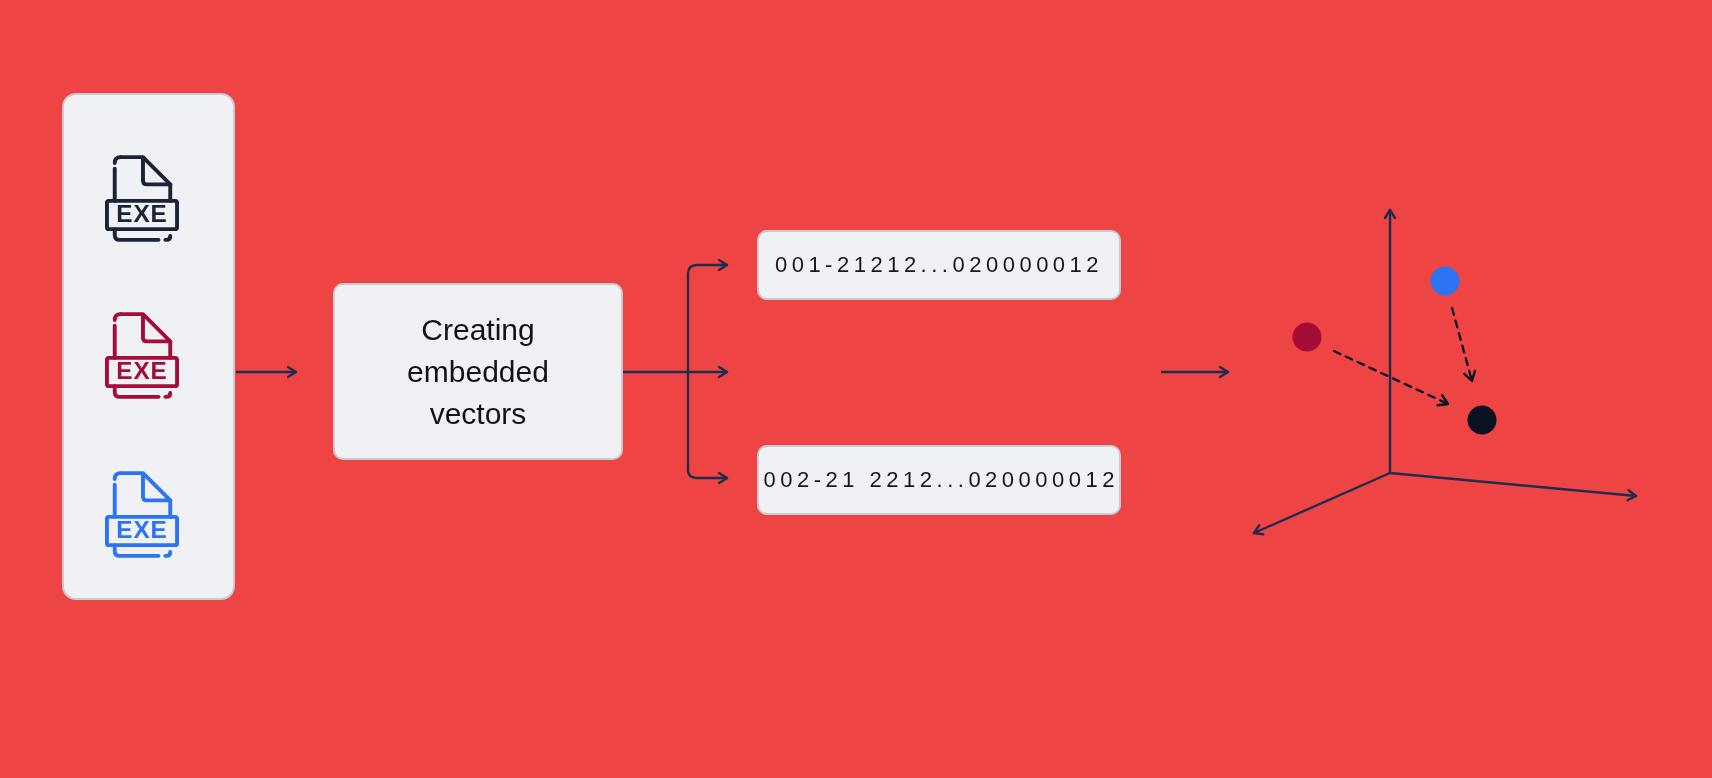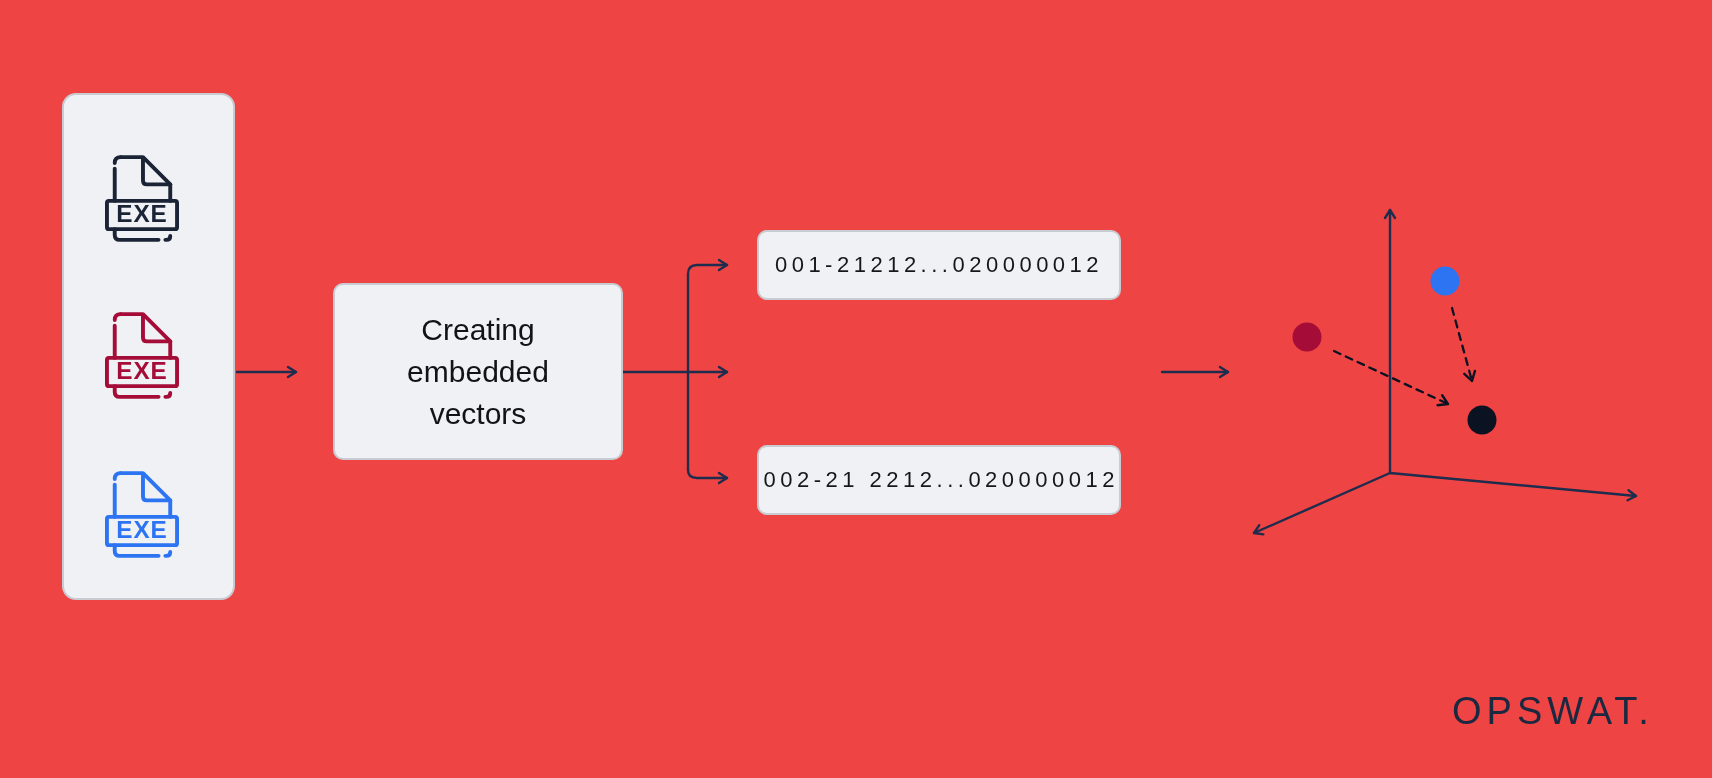--- a/index.html
+++ b/index.html
@@ -141,15 +141,14 @@
     <span>Creating embedded vectors</span>
   </div>
 
   <div class="vec-box v0">
     <span>001-21212...020000012</span>
   </div>
   <div class="vec-box v2">
     <span>002-21 2212...020000012</span>
   </div>
 
-  <div class="logo">OPSWAT.</div>
 
 </div>
 
 </body></html>

